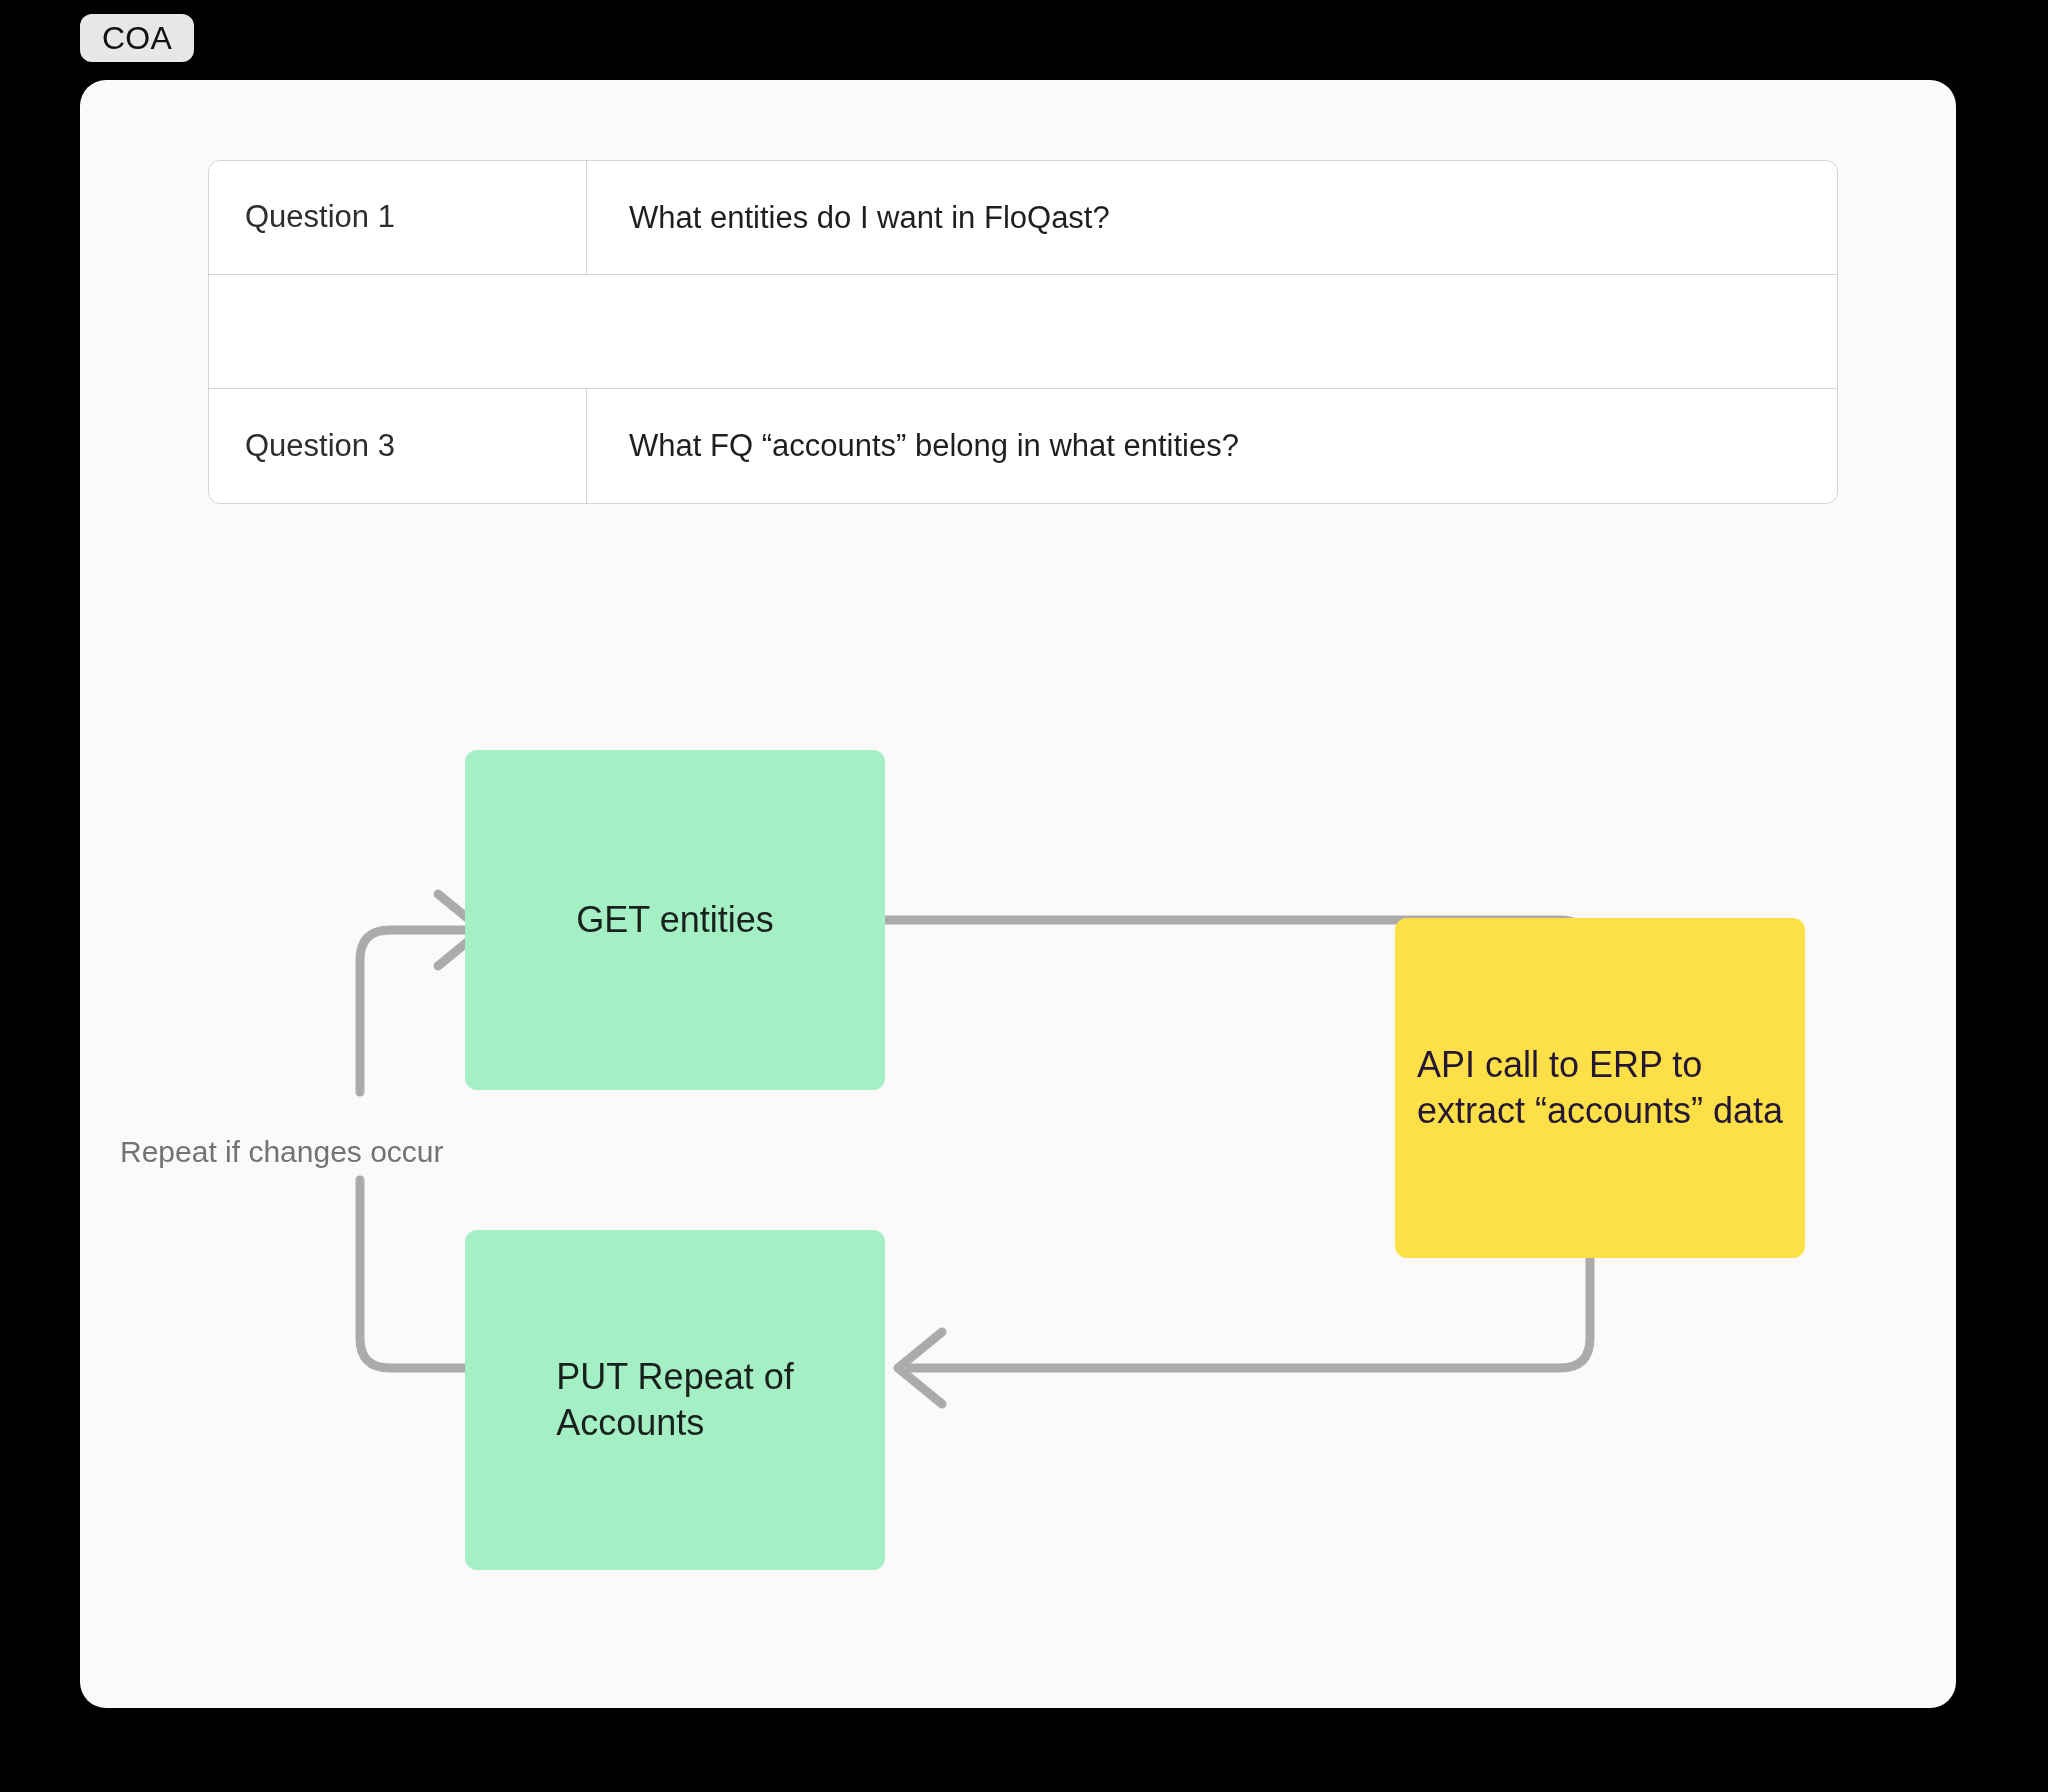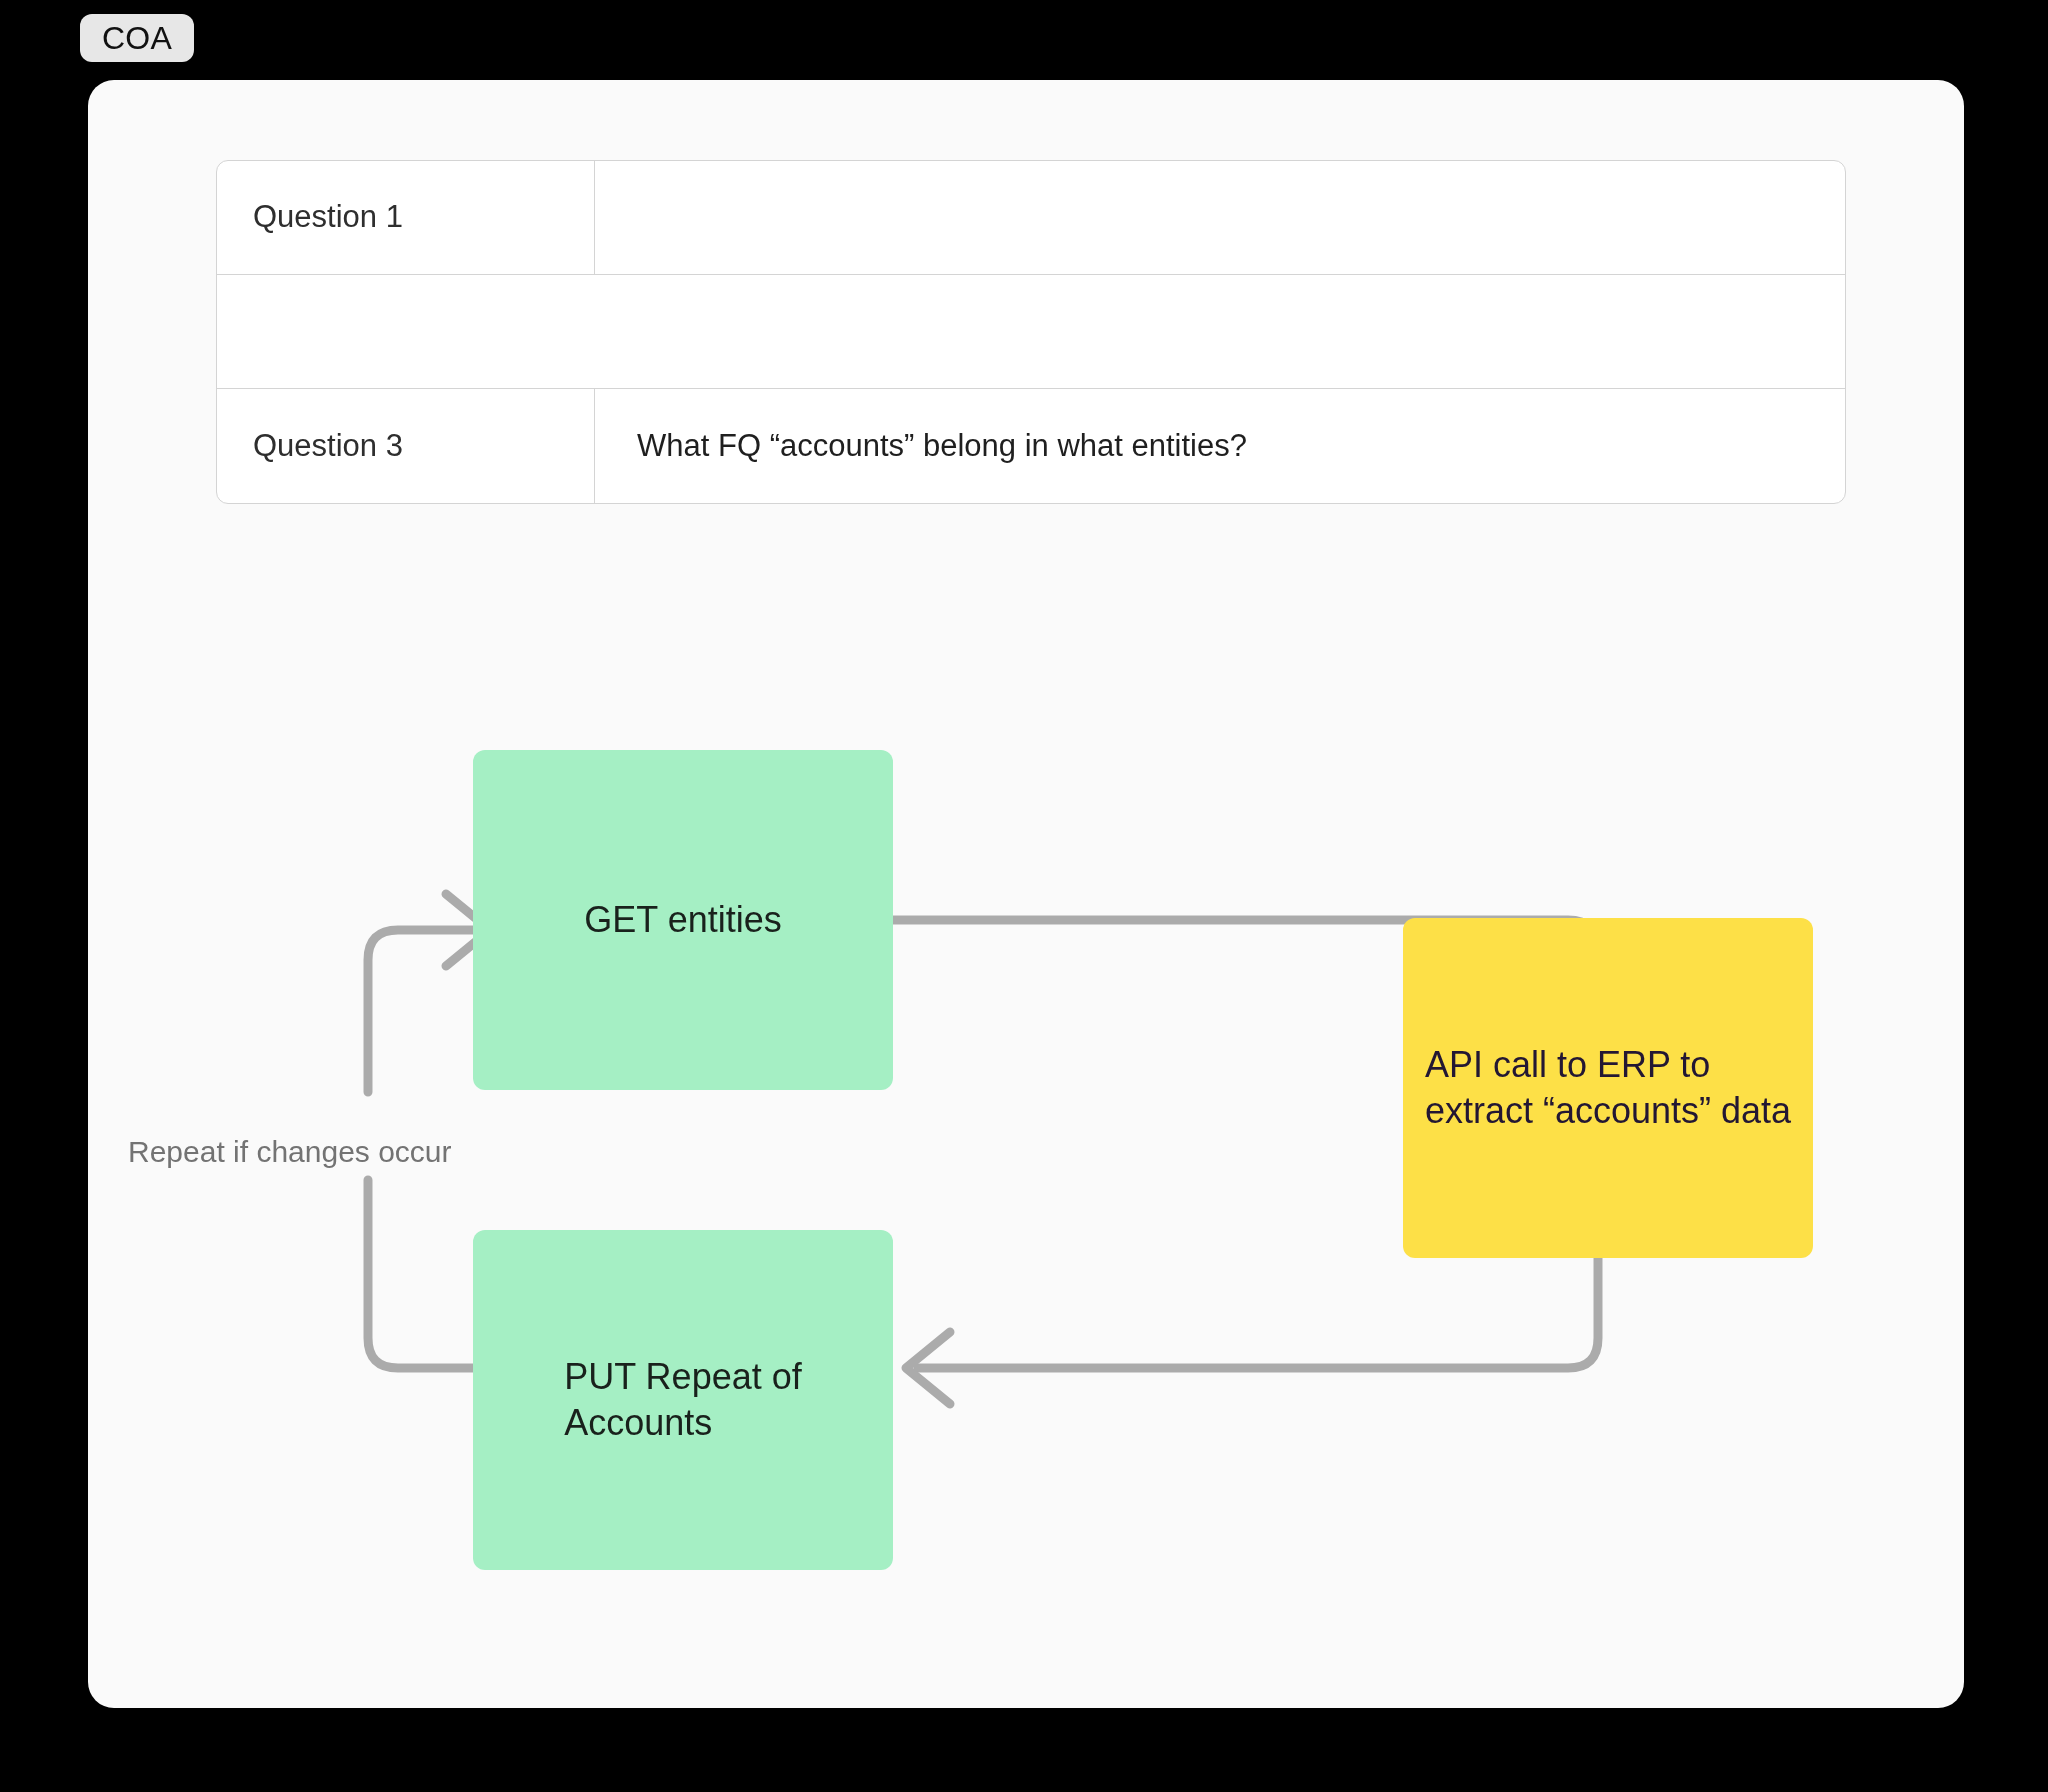--- a/index.html
+++ b/index.html
@@ -39,21 +39,20 @@
   
   #card {
     position: absolute;
     left: 80px;
     top: 80px;
     width: 1876px;
     height: 1628px;
     background: #FAFAFA;
     border-radius: 26px;
     box-sizing: border-box;
-    margin-left: 8px;
   }
 
   
   #qtable {
     position: absolute;
     left: 128px;
     top: 80px;
     width: 1630px;
     border: 1px solid #D4D4D4;
     border-radius: 12px;
@@ -162,20 +161,23 @@
 </div>
 
 <div id="card">
 
   <div id="qtable">
 
     <div class="qrow">
       <div class="qcell-label">
         <span class="qlabel">Question 1</span>
       </div>
+      <div class="qcell-text">
+        <span class="qtext"><span>What entities do I want in FloQast?</span><b></b></span>
+      </div>
     </div>
 
     <div class="qrow">
     </div>
 
     <div class="qrow">
       <div class="qcell-label">
         <span class="qlabel">Question 3</span>
       </div>
       <div class="qcell-text">

